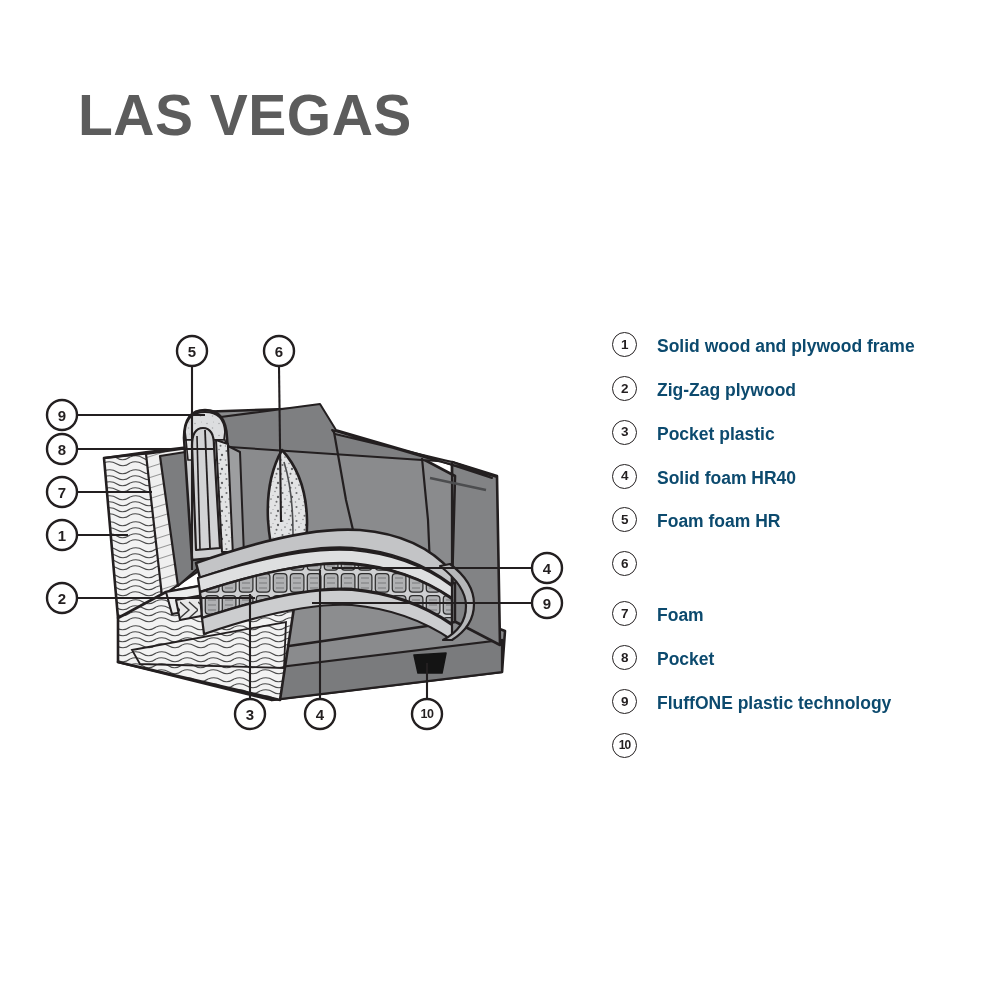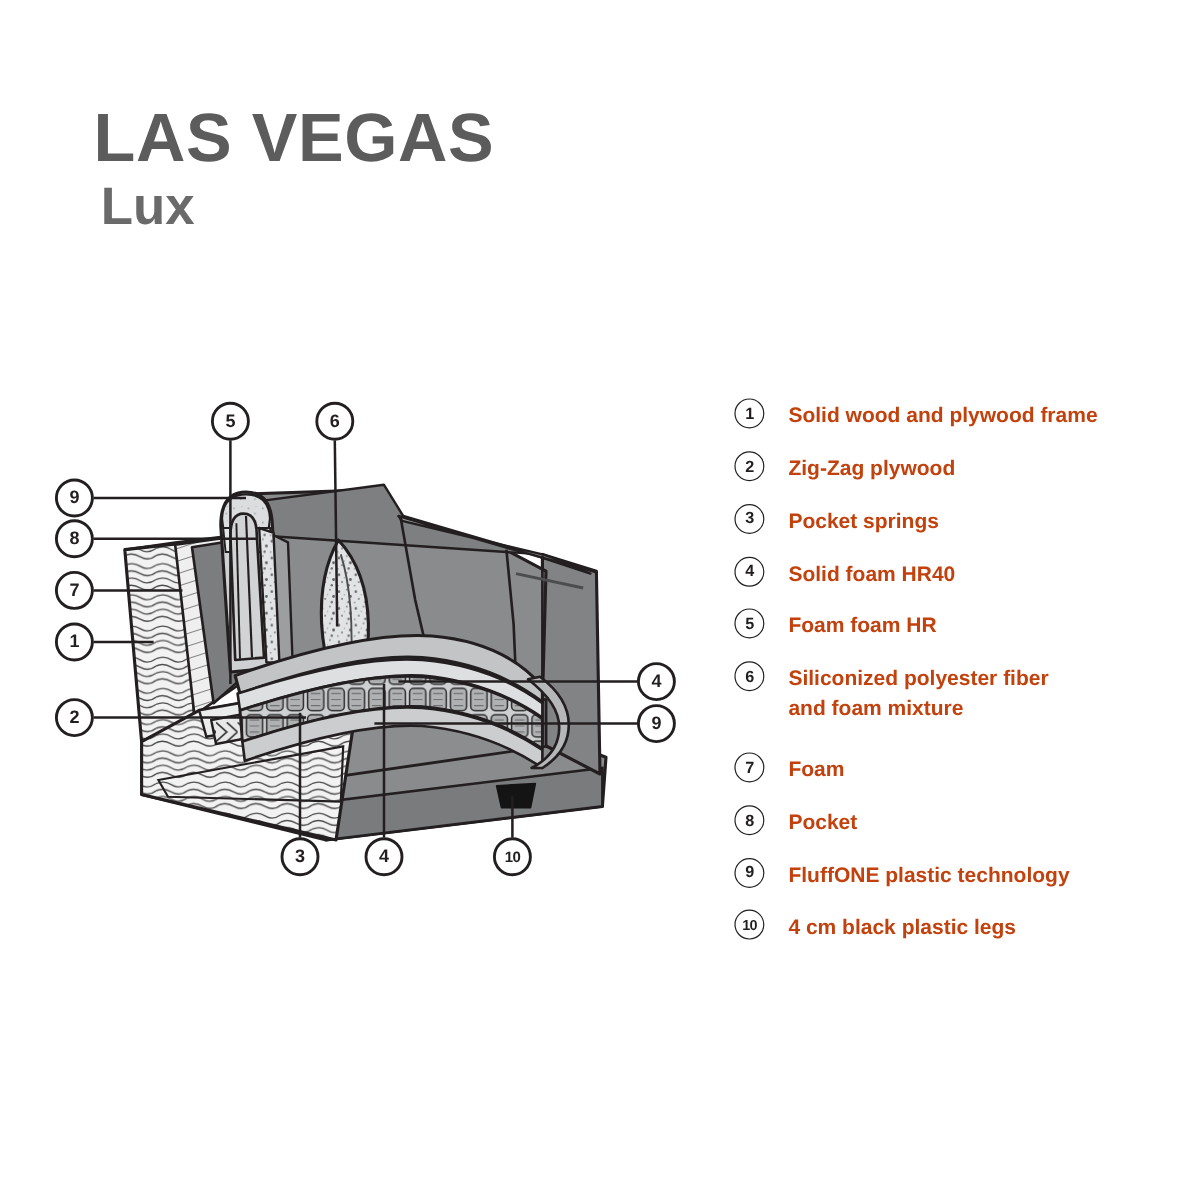--- a/index.html
+++ b/index.html
@@ -76,21 +76,21 @@
     box-sizing: border-box;
     line-height: 1;
     letter-spacing: -0.4px;
   }
   .legend-badge.wide { font-size: 12px; letter-spacing: -0.8px; }
   .legend-text {
     margin-left: 20px;
     padding-top: 2px;
     font-size: 17.5px;
     font-weight: 600;
-    color: #c2410c;
+    color: #0c4a6e;
     line-height: 1.42;
     white-space: pre-line;
   }
 
   
   #diagram {
     position: absolute;
     left: 0;
     top: 0;
   }
@@ -102,21 +102,20 @@
   }
   .cal-num.small { font-size: 12.5px; letter-spacing: -0.5px; }
 </style>
 </head>
 <body>
 
 <div id="page">
 
   <div id="title-block">
     <div id="title-main">LAS VEGAS</div>
-    <div id="title-sub">Lux</div>
   </div>
 
   <svg id="diagram" width="1000" height="1000" viewBox="0 0 1000 1000">
     <defs>
 
       <pattern id="woodgrain" patternUnits="userSpaceOnUse" width="26" height="26">
         <rect width="26" height="26" fill="#f2f2f2"></rect>
         <path d="M0 3 Q7 0 13 4 T26 3 M0 9 Q6 6 13 10 T26 9 M0 15 Q7 12 13 16 T26 15 M0 21 Q6 18 13 22 T26 21" stroke="#4a4a4a" stroke-width="1.1" fill="none"></path>
       </pattern>
 
@@ -310,54 +309,51 @@
       <div class="legend-text">Solid wood and plywood frame</div>
     </div>
 
     <div class="legend-row">
       <div class="legend-badge">2</div>
       <div class="legend-text">Zig-Zag plywood</div>
     </div>
 
     <div class="legend-row">
       <div class="legend-badge">3</div>
-      <div class="legend-text">Pocket springs</div>
+      <div class="legend-text">Pocket plastic</div>
     </div>
 
     <div class="legend-row">
       <div class="legend-badge">4</div>
       <div class="legend-text">Solid foam HR40</div>
     </div>
 
     <div class="legend-row">
       <div class="legend-badge">5</div>
       <div class="legend-text">Foam foam HR</div>
     </div>
 
     <div class="legend-row" style="margin-bottom:24px;">
       <div class="legend-badge">6</div>
-      <div class="legend-text">Siliconized polyester fiber
-and foam mixture</div>
     </div>
 
     <div class="legend-row">
       <div class="legend-badge">7</div>
       <div class="legend-text">Foam</div>
     </div>
 
     <div class="legend-row">
       <div class="legend-badge">8</div>
       <div class="legend-text">Pocket</div>
     </div>
 
     <div class="legend-row">
       <div class="legend-badge">9</div>
       <div class="legend-text">FluffONE plastic technology</div>
     </div>
 
     <div class="legend-row">
       <div class="legend-badge wide">10</div>
-      <div class="legend-text">4 cm black plastic legs</div>
     </div>
 
   </div>
 
 </div>
 
 </body></html>

